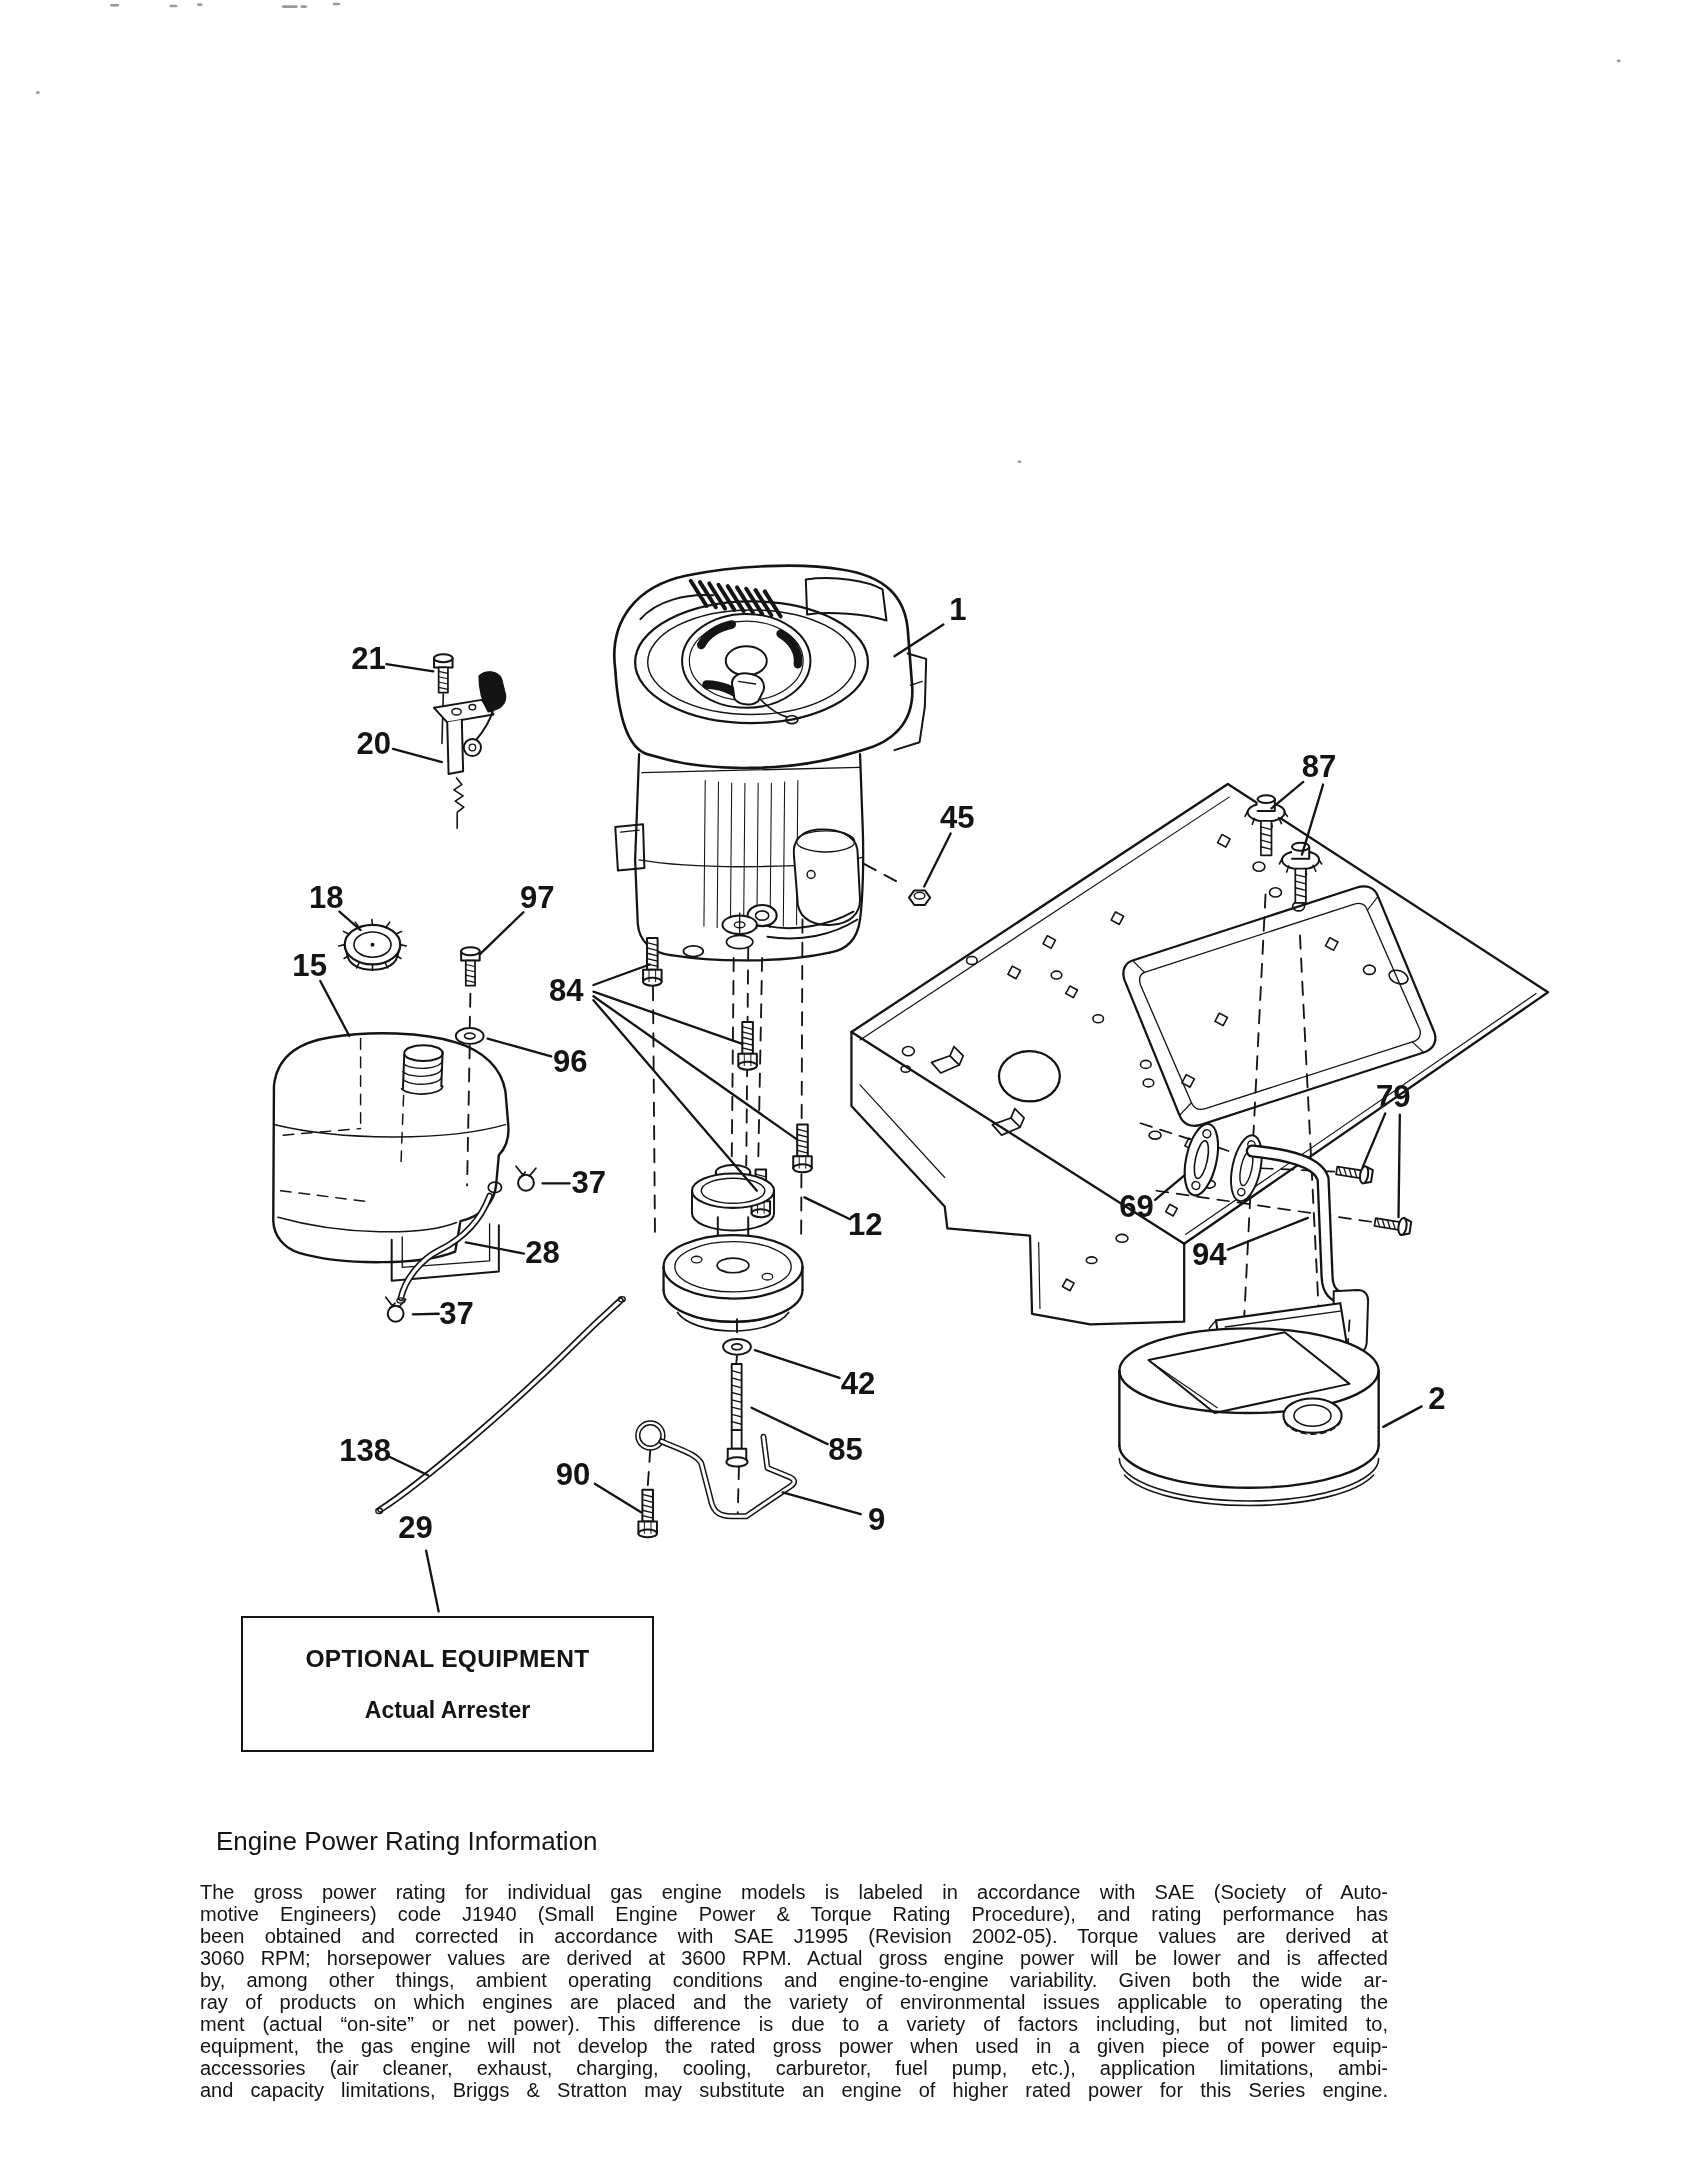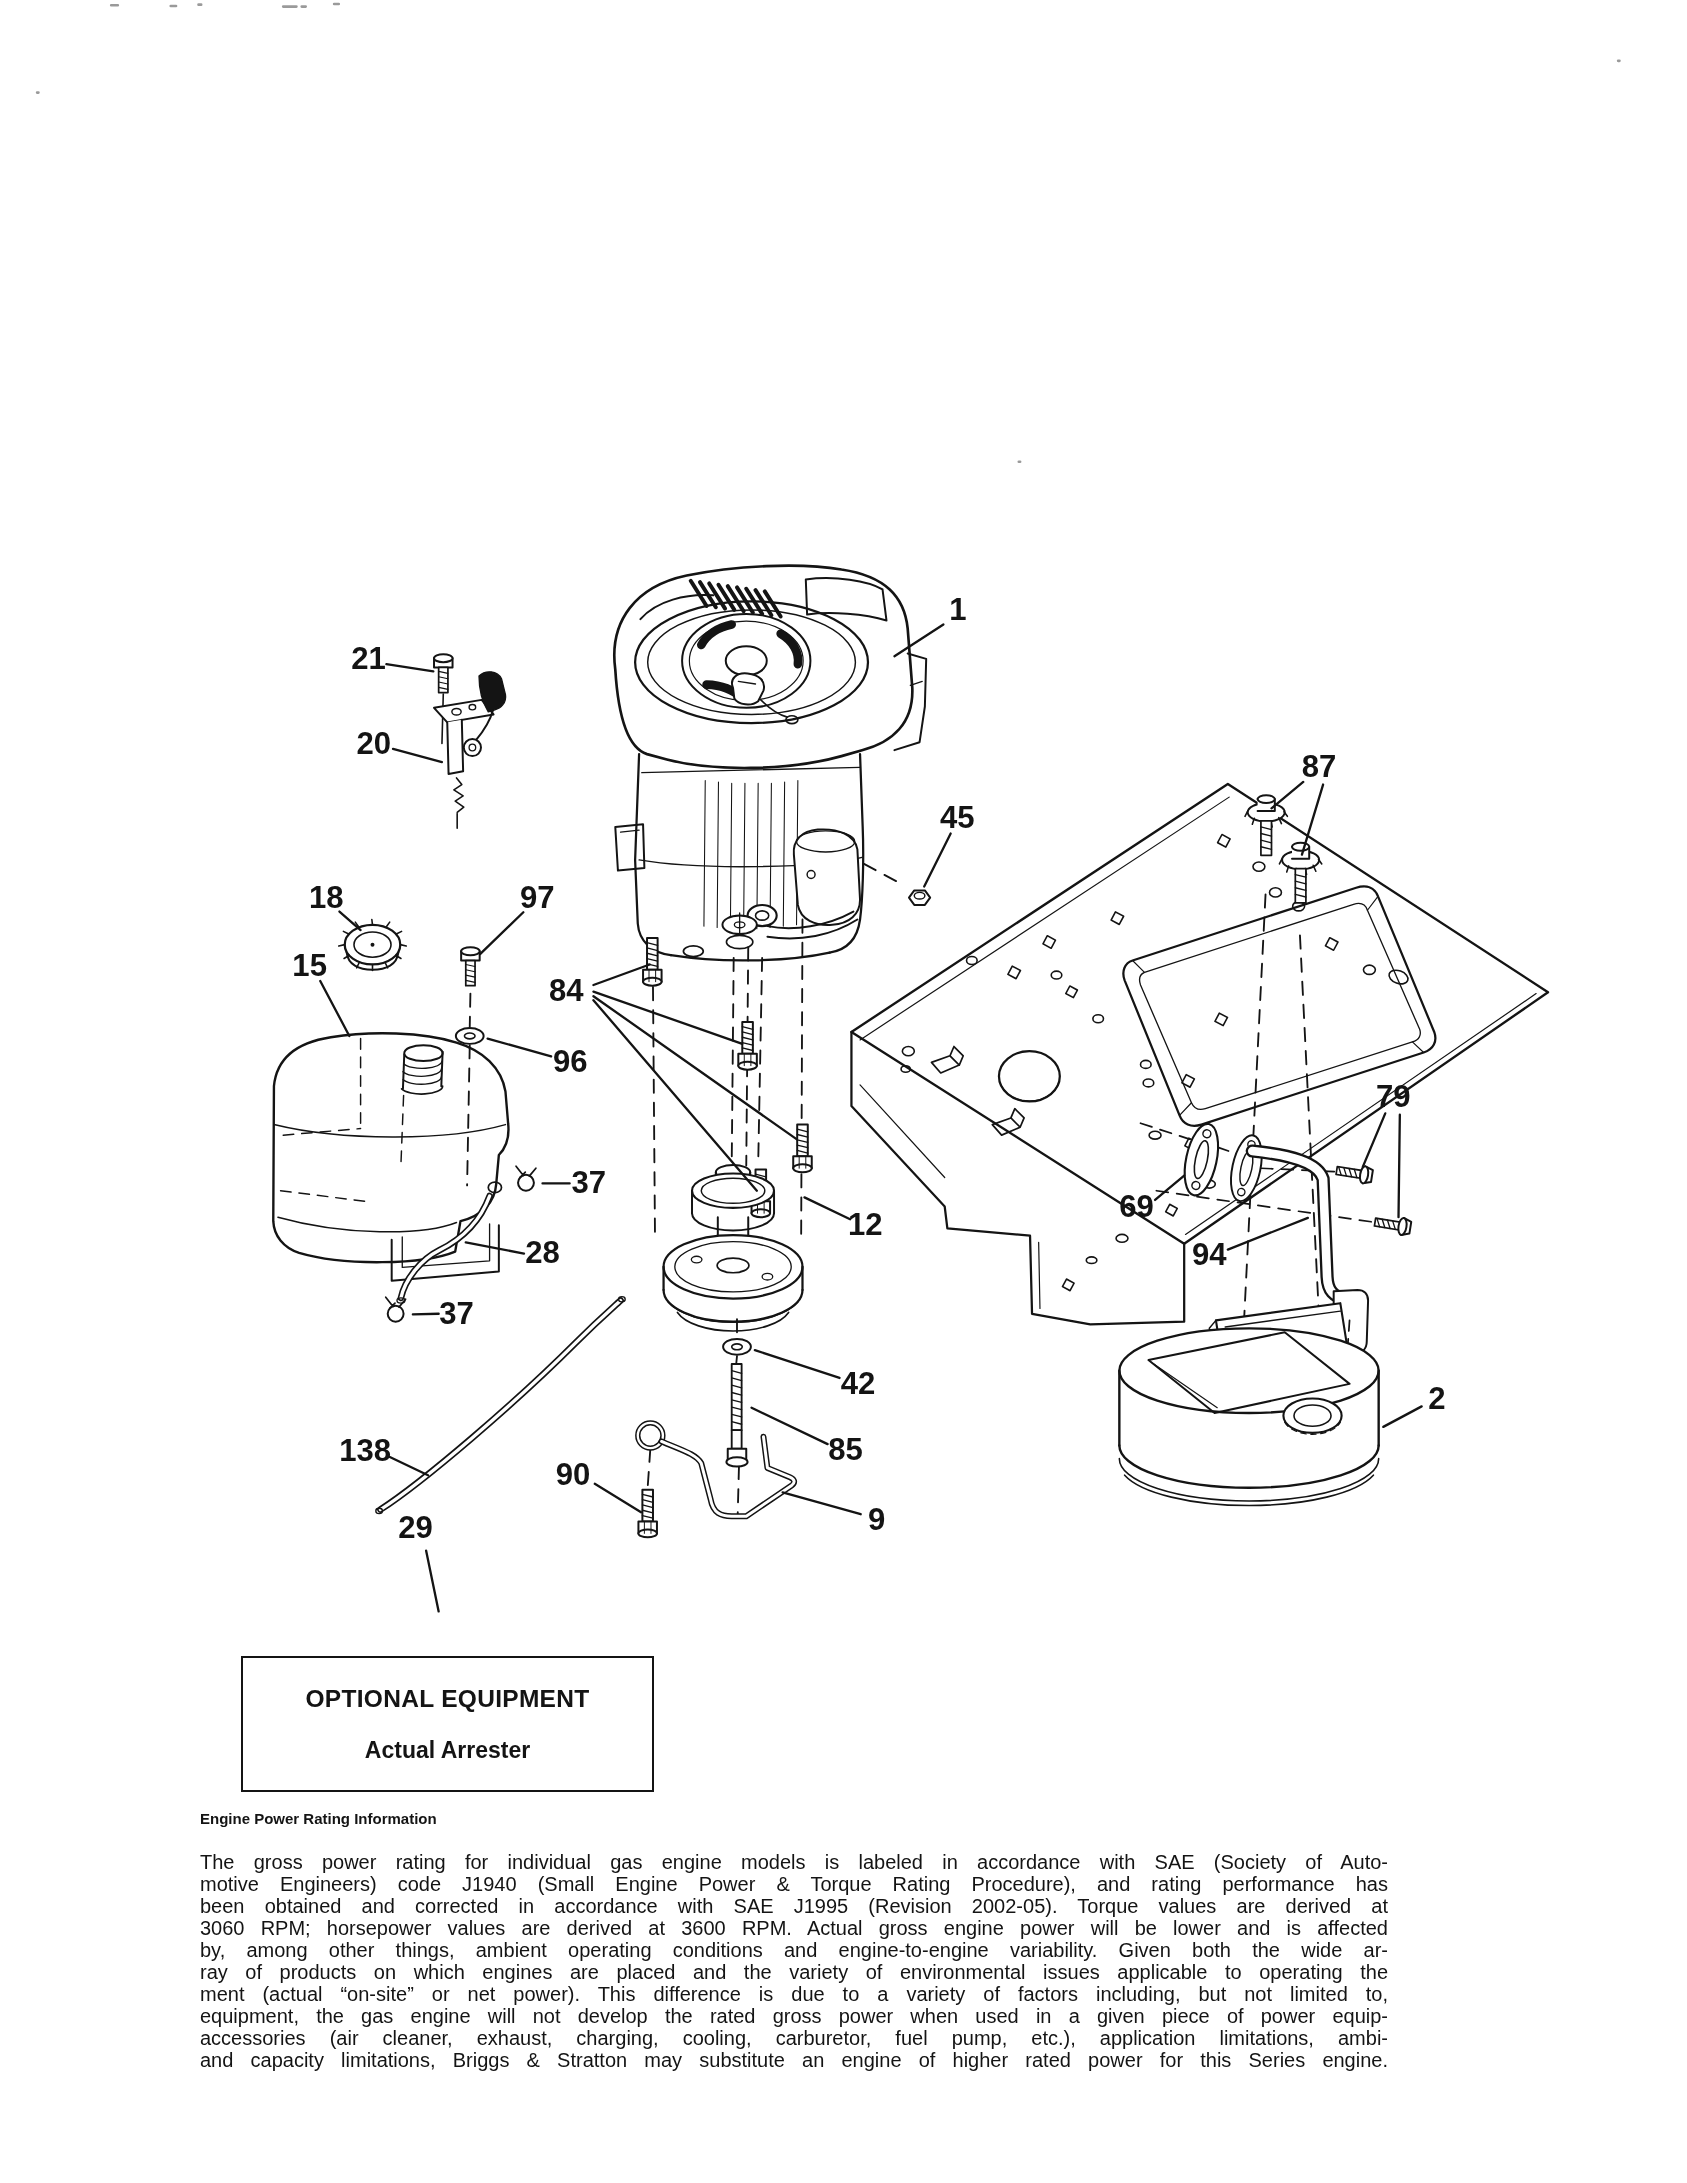--- a/index.html
+++ b/index.html
@@ -2,25 +2,25 @@
 <html style="font-size:10.6px"><head>
 <meta charset="utf-8">
 <style>
   html,body{margin:0;padding:0;background:#e8e8e8;}
   .page{position:relative;width:1687px;height:2183px;background:#ffffff;overflow:hidden;
         font-family:"Liberation Sans", sans-serif;color:#141414;}
   svg.art{position:absolute;left:0;top:0;width:1687px;height:2183px;}
   .callout{font-family:"Liberation Sans", sans-serif;font-weight:bold;font-size:47px;fill:#141414;}
   .optbox{position:absolute;left:241px;top:1616px;width:413px;height:136px;border:2.6px solid #141414;
           background:#fff;display:flex;flex-direction:column;align-items:center;justify-content:center;
-          gap:24px;box-sizing:border-box;margin-top:40px;}
+          gap:24px;box-sizing:border-box;}
   .optbox .t1{font-weight:bold;font-size:24.5px;letter-spacing:0.3px;}
   .optbox .t2{font-weight:bold;font-size:23px;}
   .textblock{position:absolute;left:200px;top:1810px;width:1188px;}
-  .textblock h2{margin:0;font-size:15px;font-weight:bold;}
+  .textblock h2{margin:16px;font-size:26px;font-weight:normal;}
   .para{margin-top:24px;}
   .pline{font-size:20px;line-height:22px;text-align:justify;text-align-last:justify;
          white-space:normal;}
   .pline.smear{background:linear-gradient(to bottom, rgba(0,0,0,0) 62%, rgba(0,0,0,0.13) 62%,
          rgba(0,0,0,0.13) 95%, rgba(0,0,0,0) 95%);}
 </style>
 </head>
 <body>
 
 <div class="page">

